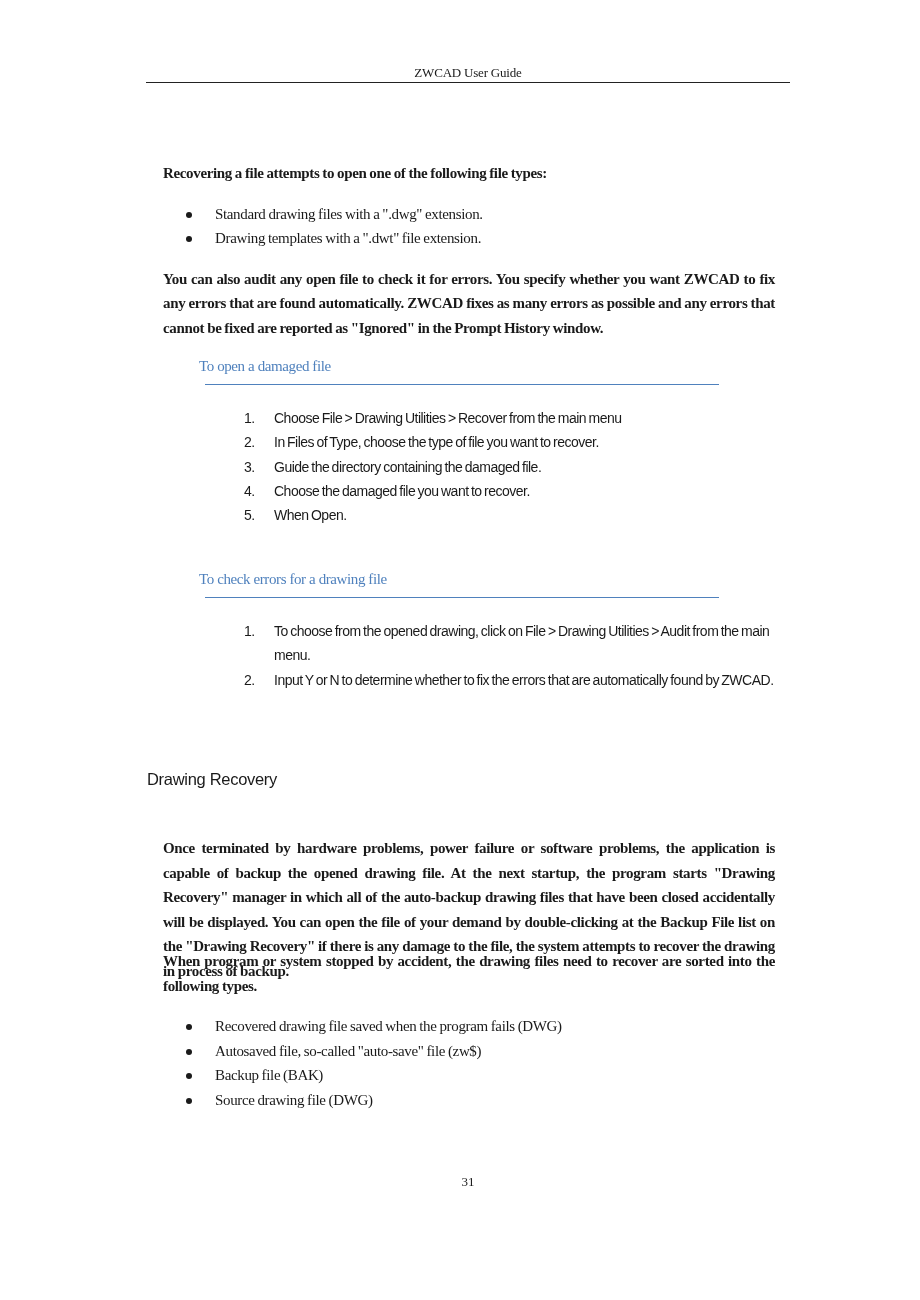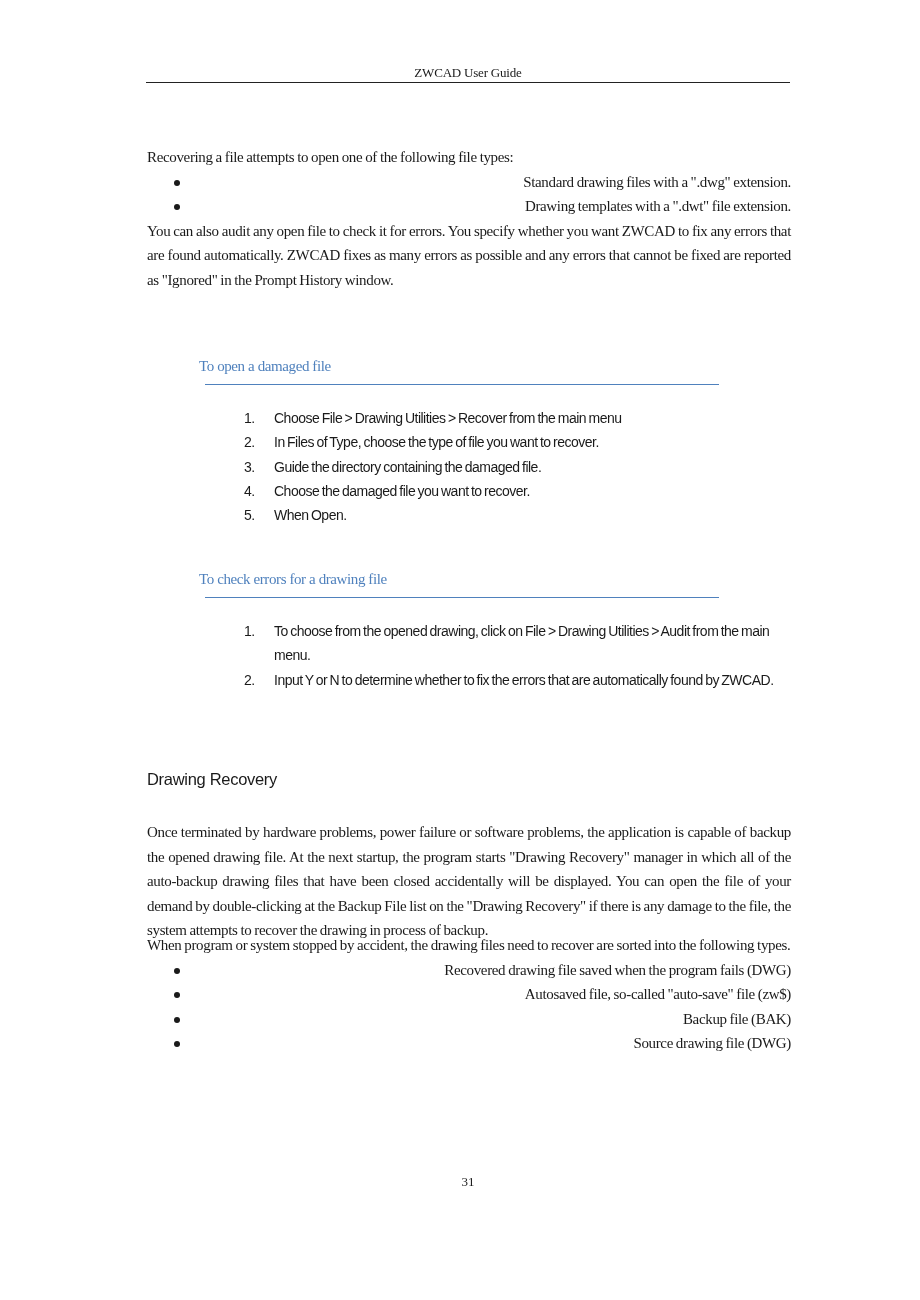--- a/index.html
+++ b/index.html
@@ -50,28 +50,28 @@
       font-size: 14px;
       letter-spacing: -0.5px;
       word-spacing: -1px;
     }
     .block {
       position: absolute;
       left: 147px;
       width: 644px;
     }
     .para {
-      margin: 0;
+      margin: 16px;
       line-height: 24.5px;
+      font-weight: bold;
     }
     .bullet-list {
       list-style: none;
-      margin: 0;
+      margin: 12px;
       padding: 0;
-      text-align: right;
     }
     .bullet-list li {
       position: relative;
       padding-left: 56px;
       line-height: 24.5px;
     }
     .bullet-list li .dot {
       position: absolute;
       left: 27px;
       top: 10px;

